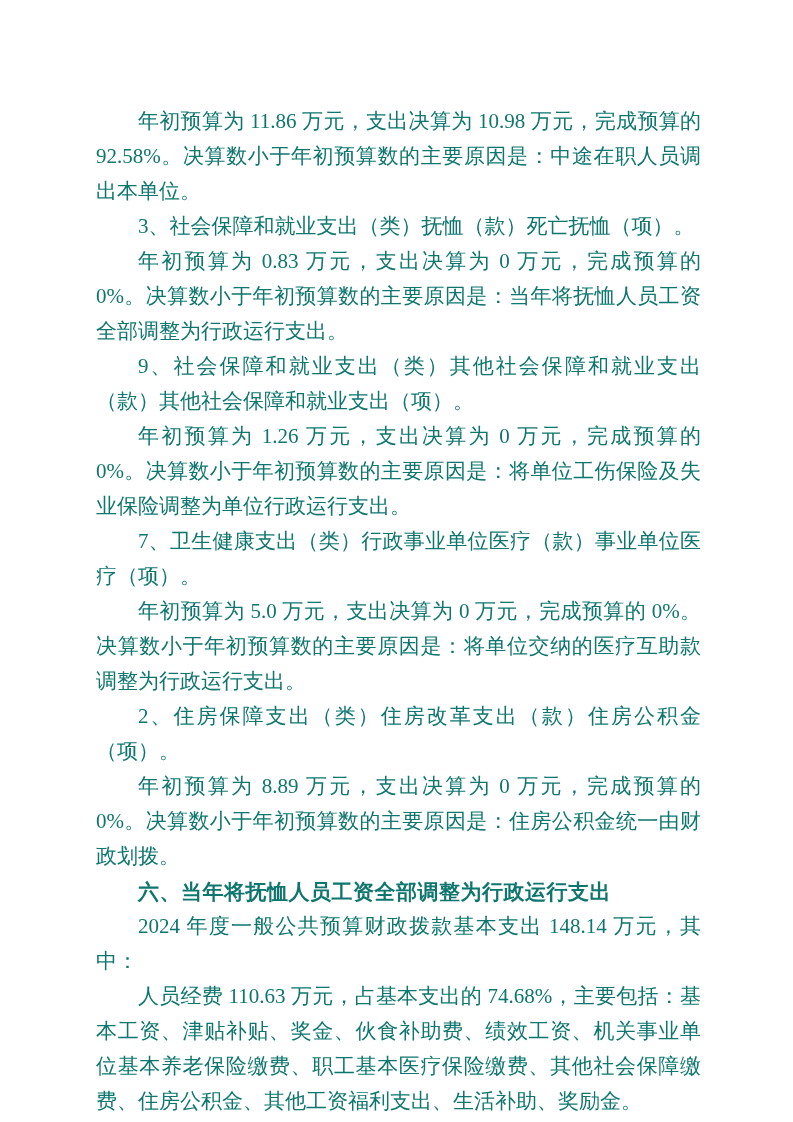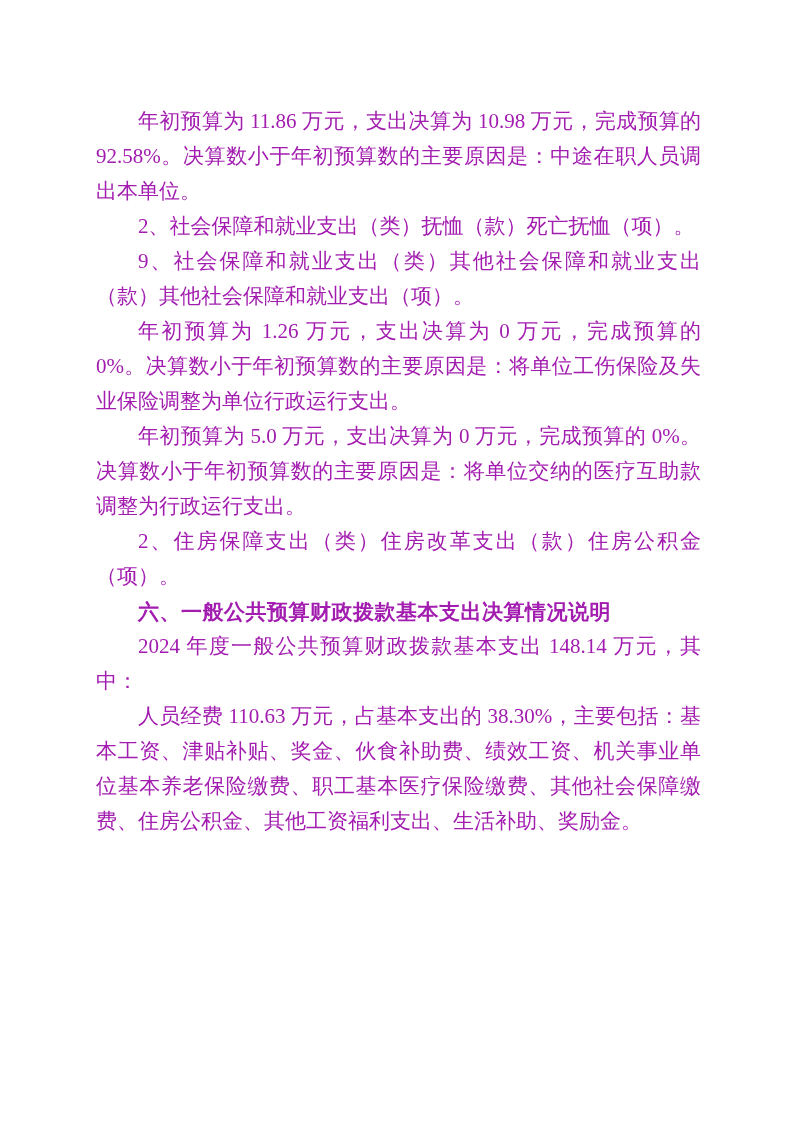--- a/index.html
+++ b/index.html
@@ -8,21 +8,21 @@
     background: #ffffff;
   }
   .page {
     position: relative;
     width: 793px;
     height: 1122px;
     background: #ffffff;
     box-sizing: border-box;
     padding: 104px 92px 0 96px;
     overflow: hidden;
-    color: #a21caf;
+    color: #0f766e;
     font-family: "Liberation Serif", "DejaVu Serif", serif;
     font-size: 21px;
     line-height: 35px;
   }
   .para {
     margin: 0;
     text-indent: 2em;
     text-align: justify;
     text-justify: inter-ideograph;
     word-break: break-all;
@@ -31,21 +31,24 @@
     font-weight: bold;
     font-family: "Liberation Sans", "DejaVu Sans", sans-serif;
     letter-spacing: 0.5px;
   }
 </style>
 </head>
 <body>
 
 <div class="page">
   <p class="para">年初预算为 11.86 万元，支出决算为 10.98 万元，完成预算的 92.58%。决算数小于年初预算数的主要原因是：中途在职人员调出本单位。</p>
-  <p class="para">2、社会保障和就业支出（类）抚恤（款）死亡抚恤（项）。</p>
+  <p class="para">3、社会保障和就业支出（类）抚恤（款）死亡抚恤（项）。</p>
+  <p class="para">年初预算为 0.83 万元，支出决算为 0 万元，完成预算的 0%。决算数小于年初预算数的主要原因是：当年将抚恤人员工资全部调整为行政运行支出。</p>
   <p class="para">9、社会保障和就业支出（类）其他社会保障和就业支出（款）其他社会保障和就业支出（项）。</p>
   <p class="para">年初预算为 1.26 万元，支出决算为 0 万元，完成预算的 0%。决算数小于年初预算数的主要原因是：将单位工伤保险及失业保险调整为单位行政运行支出。</p>
+  <p class="para">7、卫生健康支出（类）行政事业单位医疗（款）事业单位医疗（项）。</p>
   <p class="para">年初预算为 5.0 万元，支出决算为 0 万元，完成预算的 0%。决算数小于年初预算数的主要原因是：将单位交纳的医疗互助款调整为行政运行支出。</p>
   <p class="para">2、住房保障支出（类）住房改革支出（款）住房公积金（项）。</p>
-  <p class="para heading">六、一般公共预算财政拨款基本支出决算情况说明</p>
+  <p class="para">年初预算为 8.89 万元，支出决算为 0 万元，完成预算的 0%。决算数小于年初预算数的主要原因是：住房公积金统一由财政划拨。</p>
+  <p class="para heading">六、当年将抚恤人员工资全部调整为行政运行支出</p>
   <p class="para">2024 年度一般公共预算财政拨款基本支出 148.14 万元，其中：</p>
-  <p class="para">人员经费 110.63 万元，占基本支出的 38.30%，主要包括：基本工资、津贴补贴、奖金、伙食补助费、绩效工资、机关事业单位基本养老保险缴费、职工基本医疗保险缴费、其他社会保障缴费、住房公积金、其他工资福利支出、生活补助、奖励金。</p>
+  <p class="para">人员经费 110.63 万元，占基本支出的 74.68%，主要包括：基本工资、津贴补贴、奖金、伙食补助费、绩效工资、机关事业单位基本养老保险缴费、职工基本医疗保险缴费、其他社会保障缴费、住房公积金、其他工资福利支出、生活补助、奖励金。</p>
 </div>
 
 </body></html>

